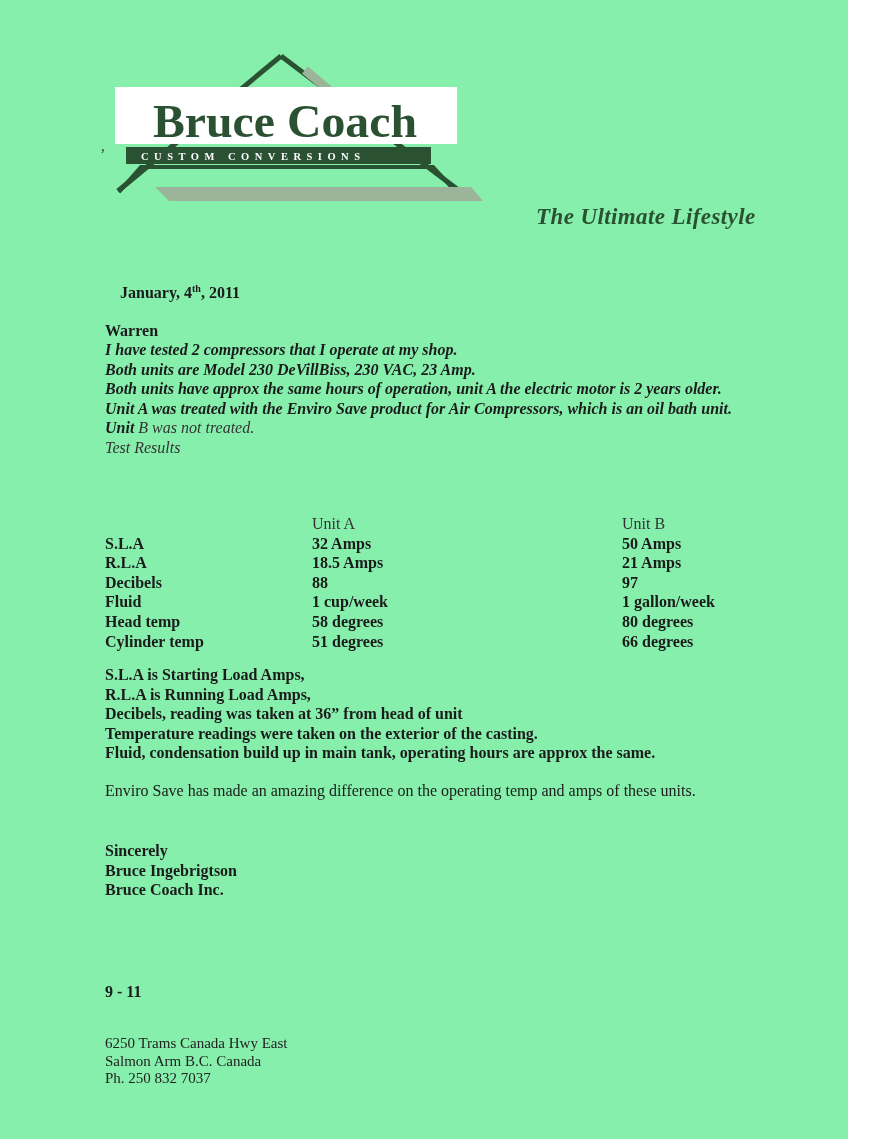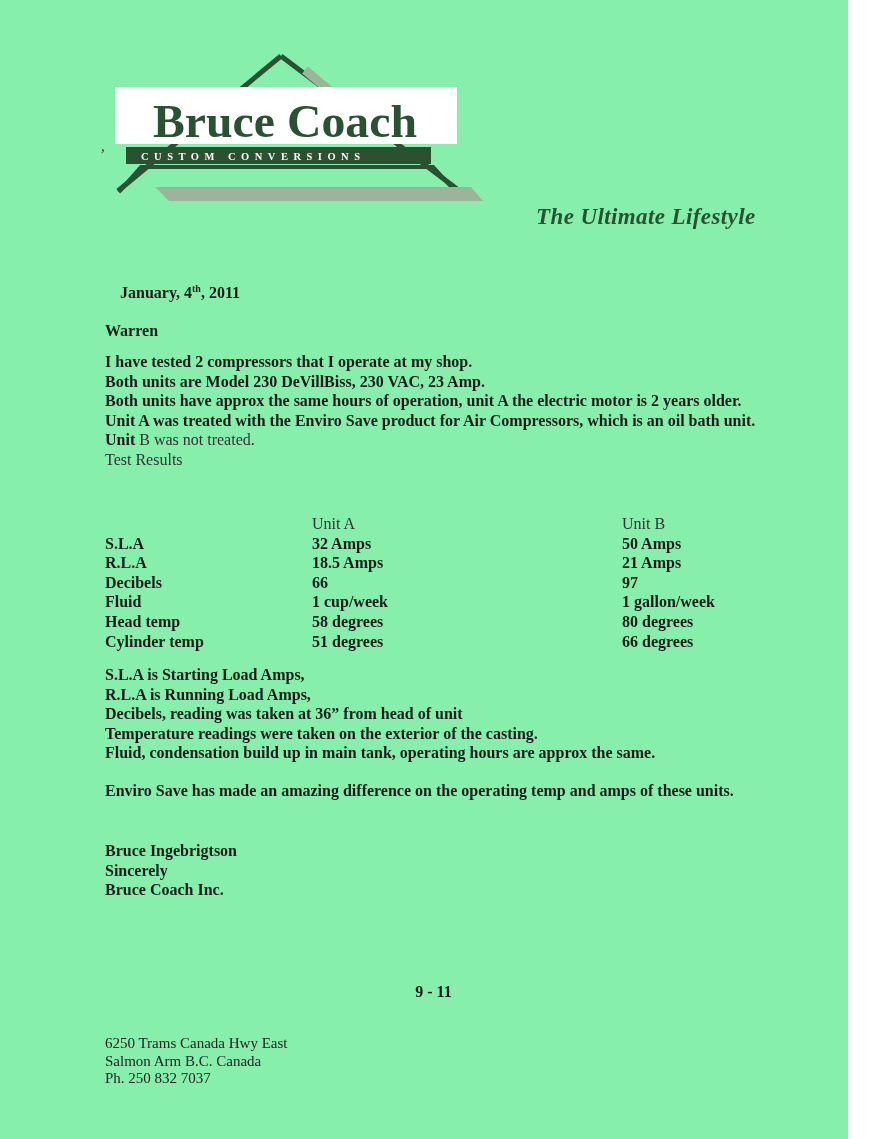--- a/index.html
+++ b/index.html
@@ -37,35 +37,35 @@
   
   .block { position: absolute; left: 105px; width: 672px; font-size: 16px; line-height: 19.6px; }
   .bold { font-weight: bold; text-align: right; }
   .regular { font-weight: normal; color: #333333; }
   .justify { text-align: justify; }
   p { margin: 0; }
   sup { font-size: 10px; line-height: 0; }
 
   .date-block      { top: 283px; font-weight: bold; margin-left: 15px; }
   .salutation      { top: 321px; font-weight: bold; }
-  .paragraphs      { top: 352px; font-weight: bold; }
+  .paragraphs      { top: 340px; font-weight: bold; font-style: italic; }
   .results-table   { top: 514px; }
   .notes           { top: 665px; font-weight: bold; }
-  .closing-block   { top: 781px; font-weight: bold; }
+  .closing-block   { top: 781px; font-weight: normal; }
   .signature-block { top: 841px; font-weight: bold; }
 
   .trow { display: flex; }
   .tcell-label { width: 207px; font-weight: bold; }
   .tcell-a     { width: 310px; font-weight: bold; }
   .tcell-b     { flex: 1;      font-weight: bold; }
   .thead .tcell-a, .thead .tcell-b { font-weight: normal; color: #333333; }
 
   .page-number {
     position: absolute; left: 105px; top: 983px; width: 657px;
-    text-align: center; font-weight: bold; font-size: 16px;
+    text-align: left; font-weight: bold; font-size: 16px;
   }
   .footer {
     position: absolute; left: 105px; top: 1035px;
     font-size: 15px; line-height: 17.6px; color: #222222; font-weight: normal;
   }
 </style>
 </head>
 <body>
 
 <div class="page">
@@ -117,21 +117,21 @@
       <div class="tcell-a">32 Amps</div>
       <div class="tcell-b">50 Amps</div>
     </div>
     <div class="trow">
       <div class="tcell-label">R.L.A</div>
       <div class="tcell-a">18.5 Amps</div>
       <div class="tcell-b">21 Amps</div>
     </div>
     <div class="trow">
       <div class="tcell-label">Decibels</div>
-      <div class="tcell-a">66</div>
+      <div class="tcell-a">88</div>
       <div class="tcell-b">97</div>
     </div>
     <div class="trow">
       <div class="tcell-label">Fluid</div>
       <div class="tcell-a">1 cup/week</div>
       <div class="tcell-b">1 gallon/week</div>
     </div>
     <div class="trow">
       <div class="tcell-label">Head temp</div>
       <div class="tcell-a">58 degrees</div>
@@ -150,22 +150,22 @@
     <p>Decibels, reading was taken at 36” from head of unit</p>
     <p>Temperature readings were taken on the exterior of the casting.</p>
     <p>Fluid, condensation build up in main tank, operating hours are approx the same.</p>
   </div>
 
   <div class="block closing-block">
     <p class="justify">Enviro Save has made an amazing difference on the operating temp and amps of these units.</p>
   </div>
 
   <div class="block signature-block">
+    <p>Sincerely</p>
     <p>Bruce Ingebrigtson</p>
-    <p>Sincerely</p>
     <p>Bruce Coach Inc.</p>
   </div>
 
   <div class="page-number">9 - 11</div>
 
   <div class="footer">
     <p>6250 Trams Canada Hwy East</p>
     <p>Salmon Arm B.C. Canada</p>
     <p>Ph. 250 832 7037</p>
   </div>

